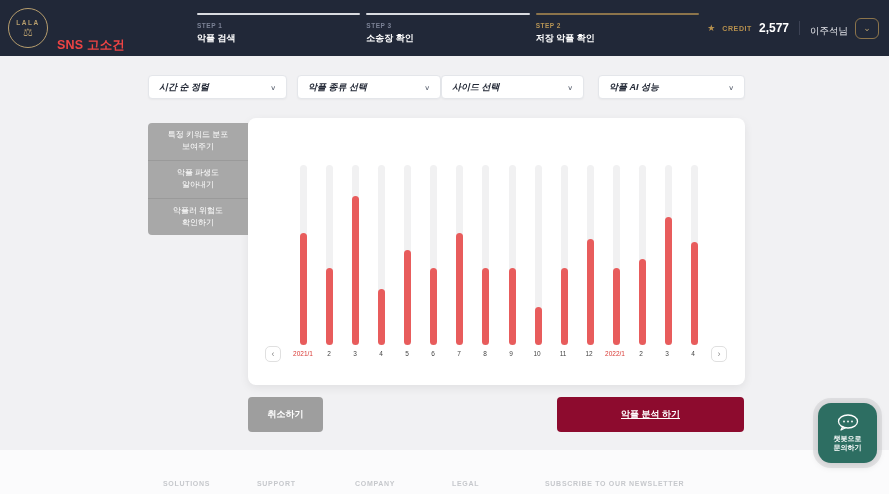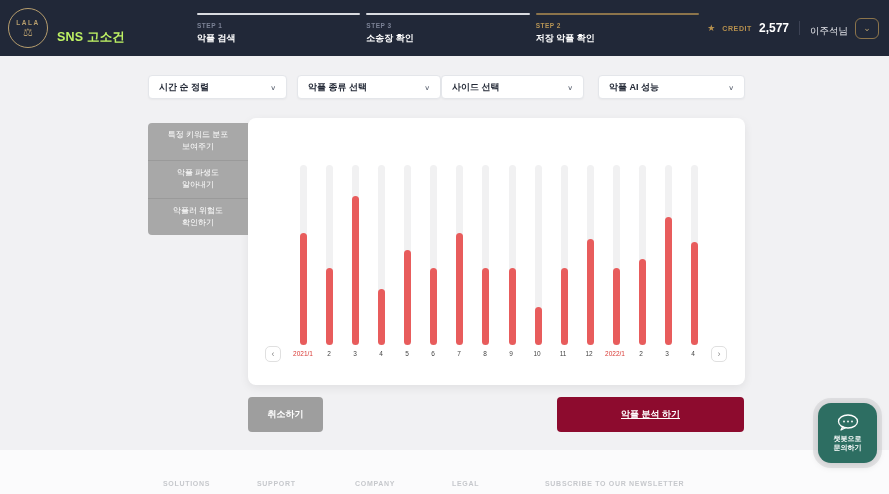--- a/index.html
+++ b/index.html
@@ -18,22 +18,22 @@
   }
   .logo-circle {
     position:absolute; left:8px; top:8px; width:40px; height:40px;
     border:1.5px solid #b69d6d; border-radius:50%;
     display:flex; flex-direction:column; align-items:center; justify-content:center;
     color:#b69d6d;
   }
   .logo-brand { font-size:6.5px; letter-spacing:1.5px; font-weight:bold; }
   .logo-glyph { font-size:11px; line-height:1; margin-top:1px; }
   .app-title {
-    position:absolute; left:57px; top:29px;
-    color:#bef264; font-size:12.5px; font-weight:bold; letter-spacing:0.2px;
+    position:absolute; left:57px; top:37px;
+    color:#ef4444; font-size:12.5px; font-weight:bold; letter-spacing:0.2px;
   }
   .steps { position:absolute; left:197px; top:13px; width:508px; display:flex; }
   .step { flex:1; padding-right:6px; }
   .step-bar { height:2px; background:#d9dbe0; margin-bottom:7px; border-radius:1px; }
   .step.active .step-bar { background:#8c744b; }
   .step-no { font-size:6.5px; color:#7b8296; letter-spacing:0.5px; font-weight:bold; }
   .step.active .step-no { color:#b69455; }
   .step-label { font-size:9px; color:#ffffff; font-weight:bold; margin-top:3px; }
   .header-right {
     position:absolute; right:10px; top:0; height:56px;
@@ -50,21 +50,21 @@
     display:flex; align-items:center; justify-content:center; cursor:pointer;
   }
   
   .dropdown {
     position:absolute; top:75px; height:24px; background:#ffffff;
     border:1px solid #e4e6ea; border-radius:4px;
     box-shadow:0 1px 2px rgba(0,0,0,0.04);
     display:flex; align-items:center; justify-content:space-between;
     padding:0 10px; cursor:pointer;
   }
-  .dropdown-label { font-size:9px; color:#232936; font-weight:bold; }
+  .dropdown-label { font-size:9px; color:#232936; font-weight:bold;font-style:italic; }
   .dropdown-chevron { font-size:8px; color:#5b6270; transform:scaleY(0.8); }
   
   .side-tabs { position:absolute; left:148px; top:120px; width:100px; z-index:2; }
   .tab-active {
     height:33px; background:#ffffff; border-radius:5px 0 0 0;
     box-shadow:-3px 1px 6px rgba(0,0,0,0.05);
     display:flex; align-items:center; justify-content:center;
     font-size:8px; color:#3c3c3c; cursor:pointer;
   }
   .tab-gray-group { margin-top:3px; border-radius:4px 0 0 4px; overflow:hidden; }

